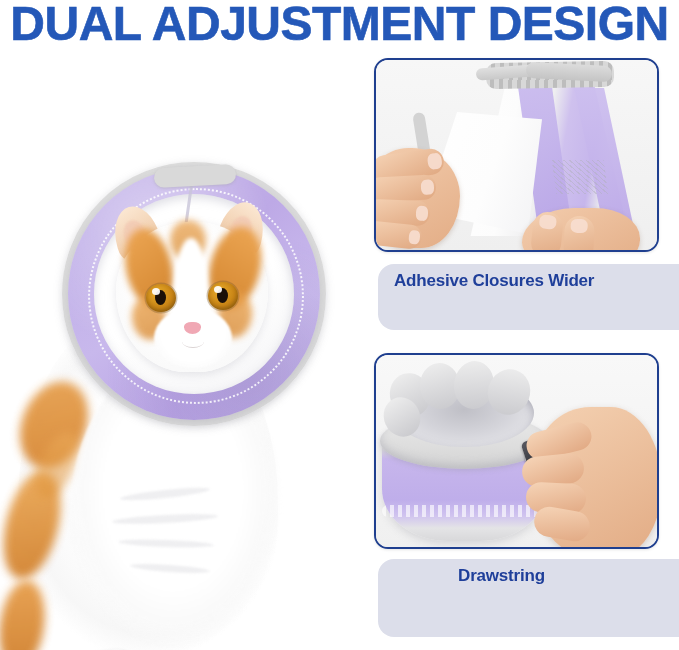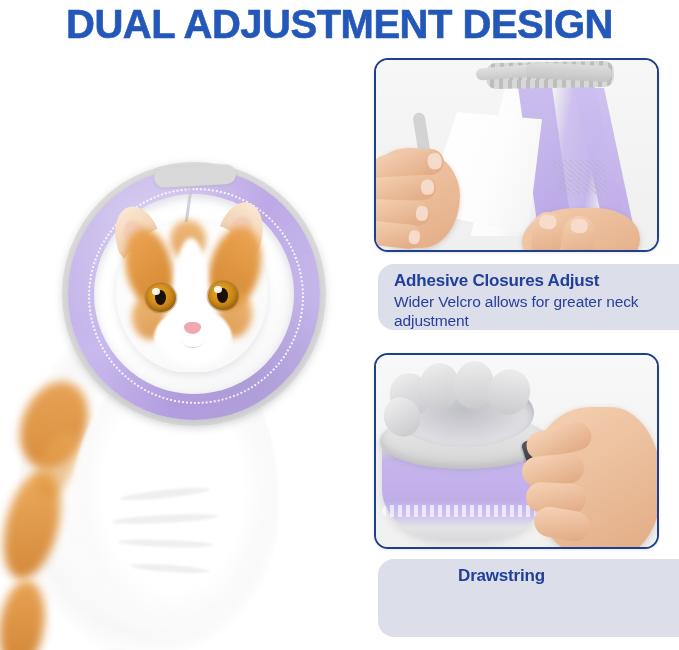--- a/index.html
+++ b/index.html
@@ -6,21 +6,21 @@
   body{
     width:679px;height:650px;position:relative;overflow:hidden;
     font-family:"Liberation Sans","DejaVu Sans",sans-serif;
     background:#ffffff;
   }
 
   
   #title{
     position:absolute;left:0;top:1px;width:679px;height:46px;
     text-align:center;
-    font-size:40px;line-height:46px;font-weight:bold;
+    font-size:48px;line-height:46px;font-weight:bold;
     letter-spacing:-0.5px;
     color:#2458b8;
     -webkit-text-stroke:0.6px #2458b8;
     white-space:nowrap;
   }
 
   
   #cat-photo{
     position:absolute;left:0;top:60px;width:362px;height:590px;
     overflow:hidden;background:#fff;
@@ -354,22 +354,21 @@
   <div class="hand tp-hand-r"></div>
   <div class="finger f5">
       <span class="nail" style="left:6px;top:3px;width:17px;height:14px;"></span>
     </div>
   <div class="finger f6">
       <span class="nail" style="left:6px;top:3px;width:17px;height:14px;"></span>
     </div>
 </div>
 
 <div id="caption-top" class="caption">
-  <div class="cap-title">Adhesive Closures Adjust</div>
-  <div class="cap-body">Wider Velcro allows for greater neck adjustment</div>
+  <div class="cap-title">Adhesive Closures Wider</div>
 </div>
 
 <div id="panel-bottom" class="photo-panel">
   <div class="bp-bg"></div>
   <div class="bp-cone"></div>
   <div class="bp-rim"></div>
   <div class="bp-inner"></div>
   <div class="bp-ruffle r1"></div>
   <div class="bp-ruffle r2"></div>
   <div class="bp-ruffle r3"></div>

